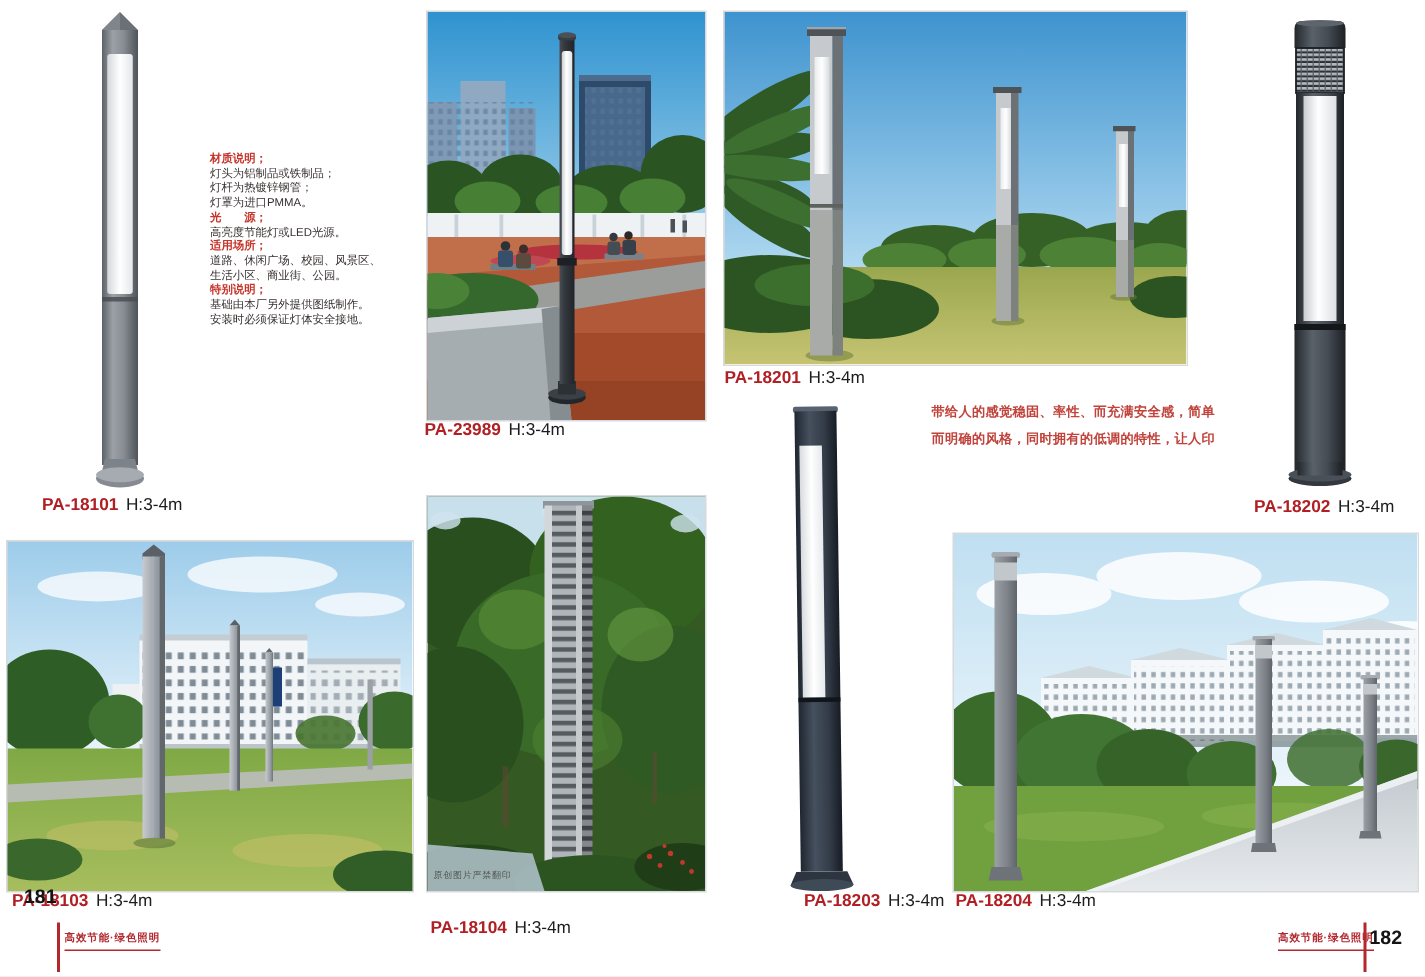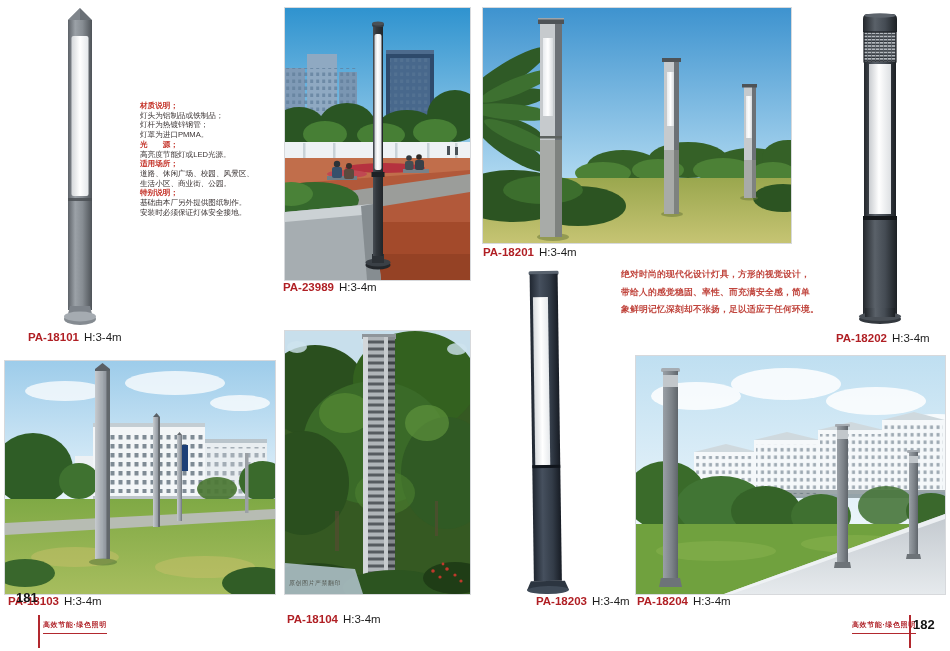--- a/index.html
+++ b/index.html
@@ -239,23 +239,22 @@
         <rect x="263" y="88" width="6" height="42" fill="url(#w201)"></rect>
       </g>
     </svg>
   </div>
   <div class="plabel" style="left:483px;top:246px;">
     <span class="model">PA-18201</span>
     <span class="height">H:3-4m</span>
   </div>
 
   <div class="desc">
-    <div>绝对时尚的现代化设计灯具，方形的视觉设计，</div>
     <div>带给人的感觉稳固、率性、而充满安全感，简单</div>
-    <div>象鲜明记忆深刻却不张扬，足以适应于任何环境。</div>
+    <div>而明确的风格，同时拥有的低调的特性，让人印</div>
   </div>
 
   <svg class="abs" style="left:856px;top:10px;" width="48" height="320" viewBox="0 0 48 320">
     <defs>
       <linearGradient id="g202" x1="0" y1="0" x2="1" y2="0">
         <stop offset="0" stop-color="#23272c"></stop>
           <stop offset=".35" stop-color="#5a6169"></stop>
         <stop offset=".65" stop-color="#454c54"></stop>
           <stop offset="1" stop-color="#1c2024"></stop>
       </linearGradient>

